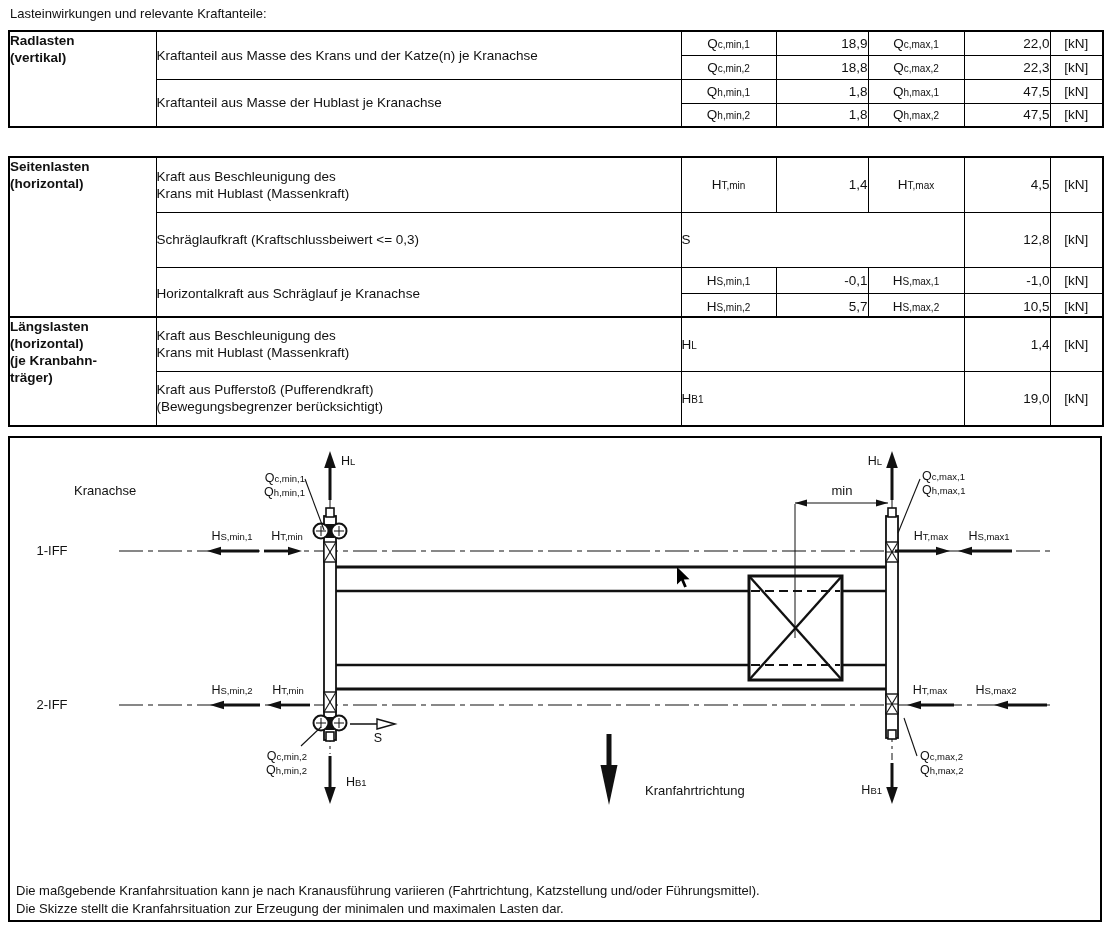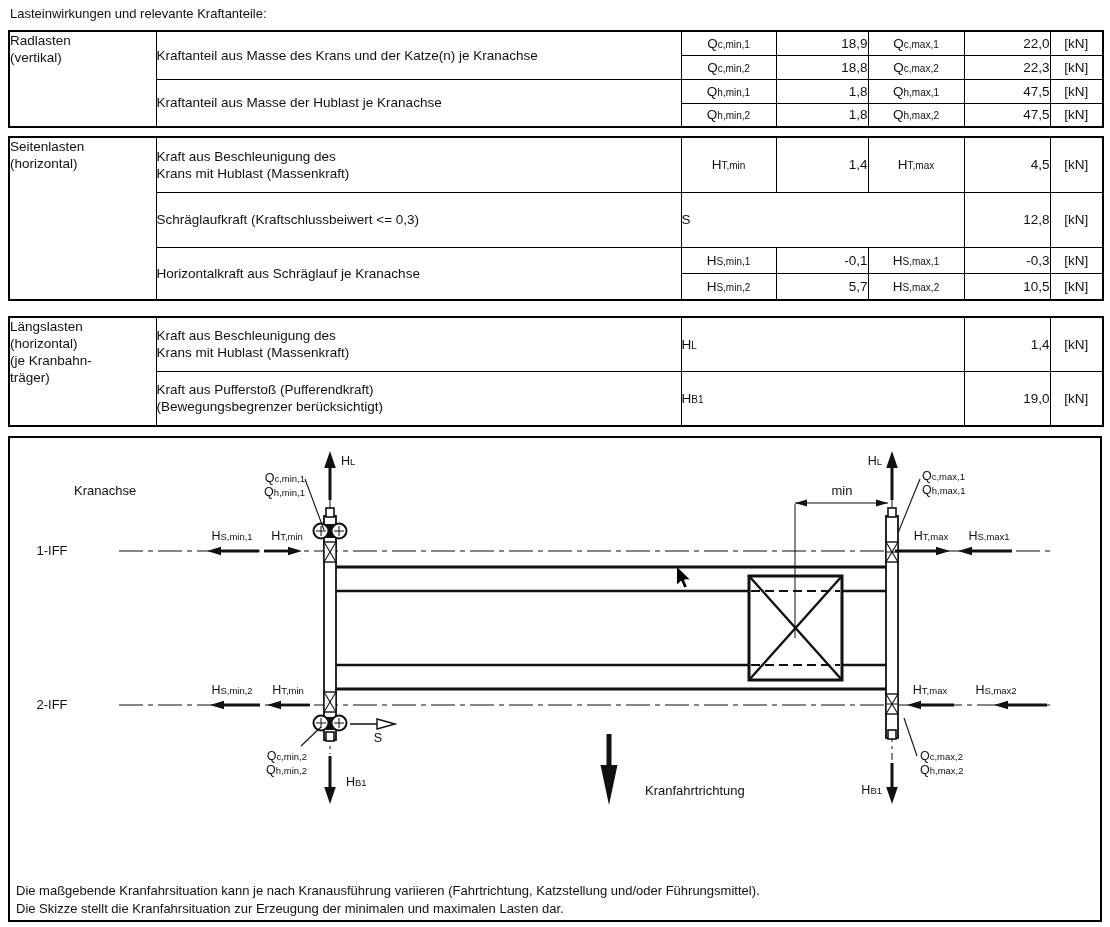--- a/index.html
+++ b/index.html
@@ -5,21 +5,21 @@
   html,body { margin:0; padding:0; background:#fff; }
   .page {
     position:relative; width:1110px; height:927px; background:#fff;
     font-family:"Liberation Sans", sans-serif; color:#111; overflow:hidden;
   }
   .title { position:absolute; left:10px; top:6px; font-size:13px; }
 
   table.lt { border-collapse:collapse; table-layout:fixed; position:absolute; left:8px;
              width:1094px; border:2px solid #000; background:#fff; }
   table.lt td { border:1px solid #000; font-size:13.5px; padding:0; color:#111; }
-  td.cat  { vertical-align:top; padding:3px 4px 0 6px; line-height:17px; }
+  td.cat  { vertical-align:top; padding:3px 4px 0 6px; line-height:17px;font-weight:bold; }
   td.desc { padding-left:8px; line-height:17px; }
   td.sym  { text-align:center; }
   td.symw { text-align:left; padding-left:44px; }
   td.val  { text-align:right; padding-right:9px; }
   td.unit { text-align:center; }
   .sub { font-size:10px; }
 
   .diagram { position:absolute; left:8px; top:436px; width:1094px; height:486px;
              border:2px solid #000; box-sizing:border-box; background:#fff; }
   .diagram svg { position:absolute; left:0; top:0; }
@@ -77,21 +77,21 @@
     <tr style="height:24px;">
       <td class="sym"><span>Q</span><span class="sub">h,min,2</span></td>
       <td class="val">1,8</td>
       <td class="sym"><span>Q</span><span class="sub">h,max,2</span></td>
       <td class="val">47,5</td>
       <td class="unit">[kN]</td>
     </tr>
   </tbody>
     </table>
 
-  <table class="lt" style="top:136px;border-radius:12px;">
+  <table class="lt" style="top:156px;border-radius:12px;">
     <colgroup>
         <col style="width:147px">
         <col style="width:525px">
         <col style="width:95px">
         <col style="width:92px">
         <col style="width:96px">
         <col style="width:86px">
         <col style="width:53px">
       </colgroup>
     <tbody>
@@ -114,21 +114,21 @@
       <td class="desc"><span>Schräglaufkraft (Kraftschlussbeiwert &lt;= 0,3)</span></td>
       <td class="symw" colspan="3"><span>S</span><span class="sub"></span></td>
       <td class="val">12,8</td>
       <td class="unit">[kN]</td>
     </tr>
     <tr style="height:26px;">
       <td class="desc" rowspan="2"><span>Horizontalkraft aus Schräglauf je Kranachse</span></td>
       <td class="sym"><span>H</span><span class="sub">S,min,1</span></td>
       <td class="val">-0,1</td>
       <td class="sym"><span>H</span><span class="sub">S,max,1</span></td>
-      <td class="val">-0,3</td>
+      <td class="val">-1,0</td>
       <td class="unit">[kN]</td>
     </tr>
     <tr style="height:27px;">
       <td class="sym"><span>H</span><span class="sub">S,min,2</span></td>
       <td class="val">5,7</td>
       <td class="sym"><span>H</span><span class="sub">S,max,2</span></td>
       <td class="val">10,5</td>
       <td class="unit">[kN]</td>
     </tr>
   </tbody>

